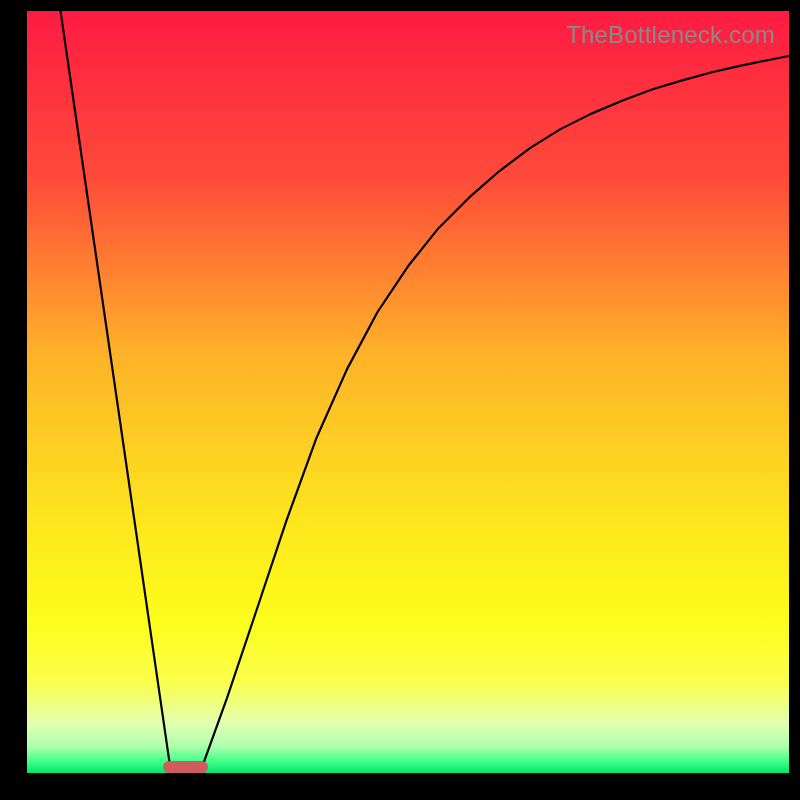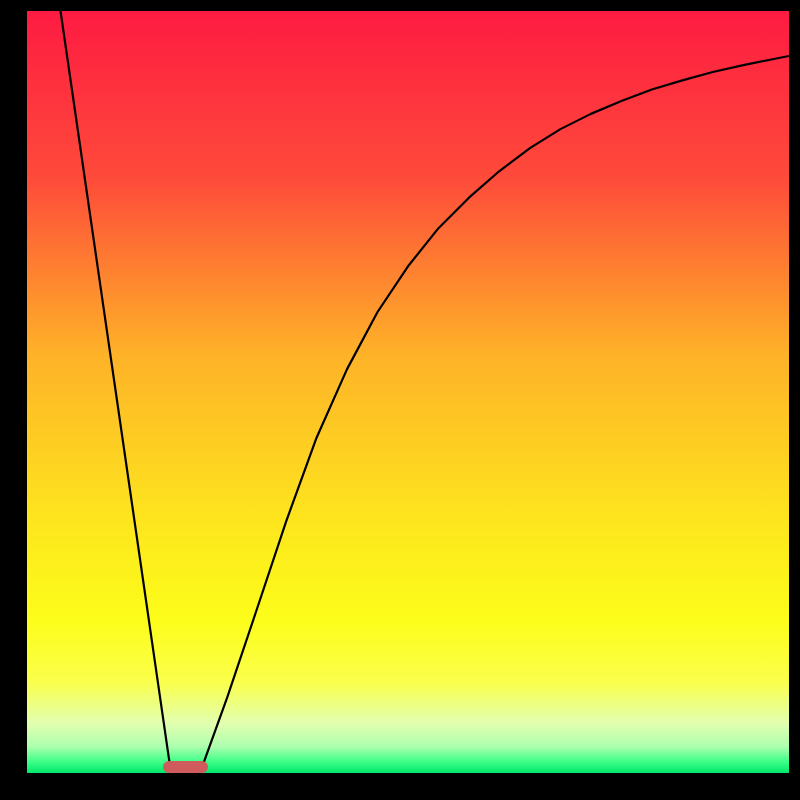--- a/index.html
+++ b/index.html
@@ -68,20 +68,21 @@
             <stop offset="88%" stop-color="#faff4b"></stop>
             <stop offset="93.5%" stop-color="#e2ffb0"></stop>
             <stop offset="96.5%" stop-color="#aeffae"></stop>
             <stop offset="98.5%" stop-color="#3eff88"></stop>
             <stop offset="100%" stop-color="#00e66a"></stop>
           </linearGradient>
       </defs>
       <rect x="0" y="0" width="762" height="762" fill="url(#bg)"></rect>
     </svg>
 
+    <div class="watermark">TheBottleneck.com</div>
 
     <svg class="curve" width="762" height="762" viewBox="0 0 762 762" preserveAspectRatio="none">
       <path id="curve-path" d="M33.53 0.00 L142.49 751.33 M176.78 751.33 L200.41 685.80 L228.60 601.98 L259.08 510.54 L289.56 426.72 L320.04 358.14 L350.52 300.99 L381.00 255.27 L411.48 217.17 L441.96 186.69 L472.44 160.02 L502.92 137.16 L533.40 118.11 L563.88 102.87 L594.36 89.92 L624.84 78.49 L655.32 69.34 L685.80 60.96 L716.28 54.10 L746.76 48.01 L762.00 44.96 " fill="none" stroke="#000" stroke-width="2.2" stroke-linejoin="round" stroke-linecap="round"></path>
     </svg>
 
     <div class="marker" id="marker" style="width: 45px; height: 12px; left: 135.996px; top: 749.904px; background: rgb(207, 91, 93);"></div>
 
   </div>
 </div>
 

